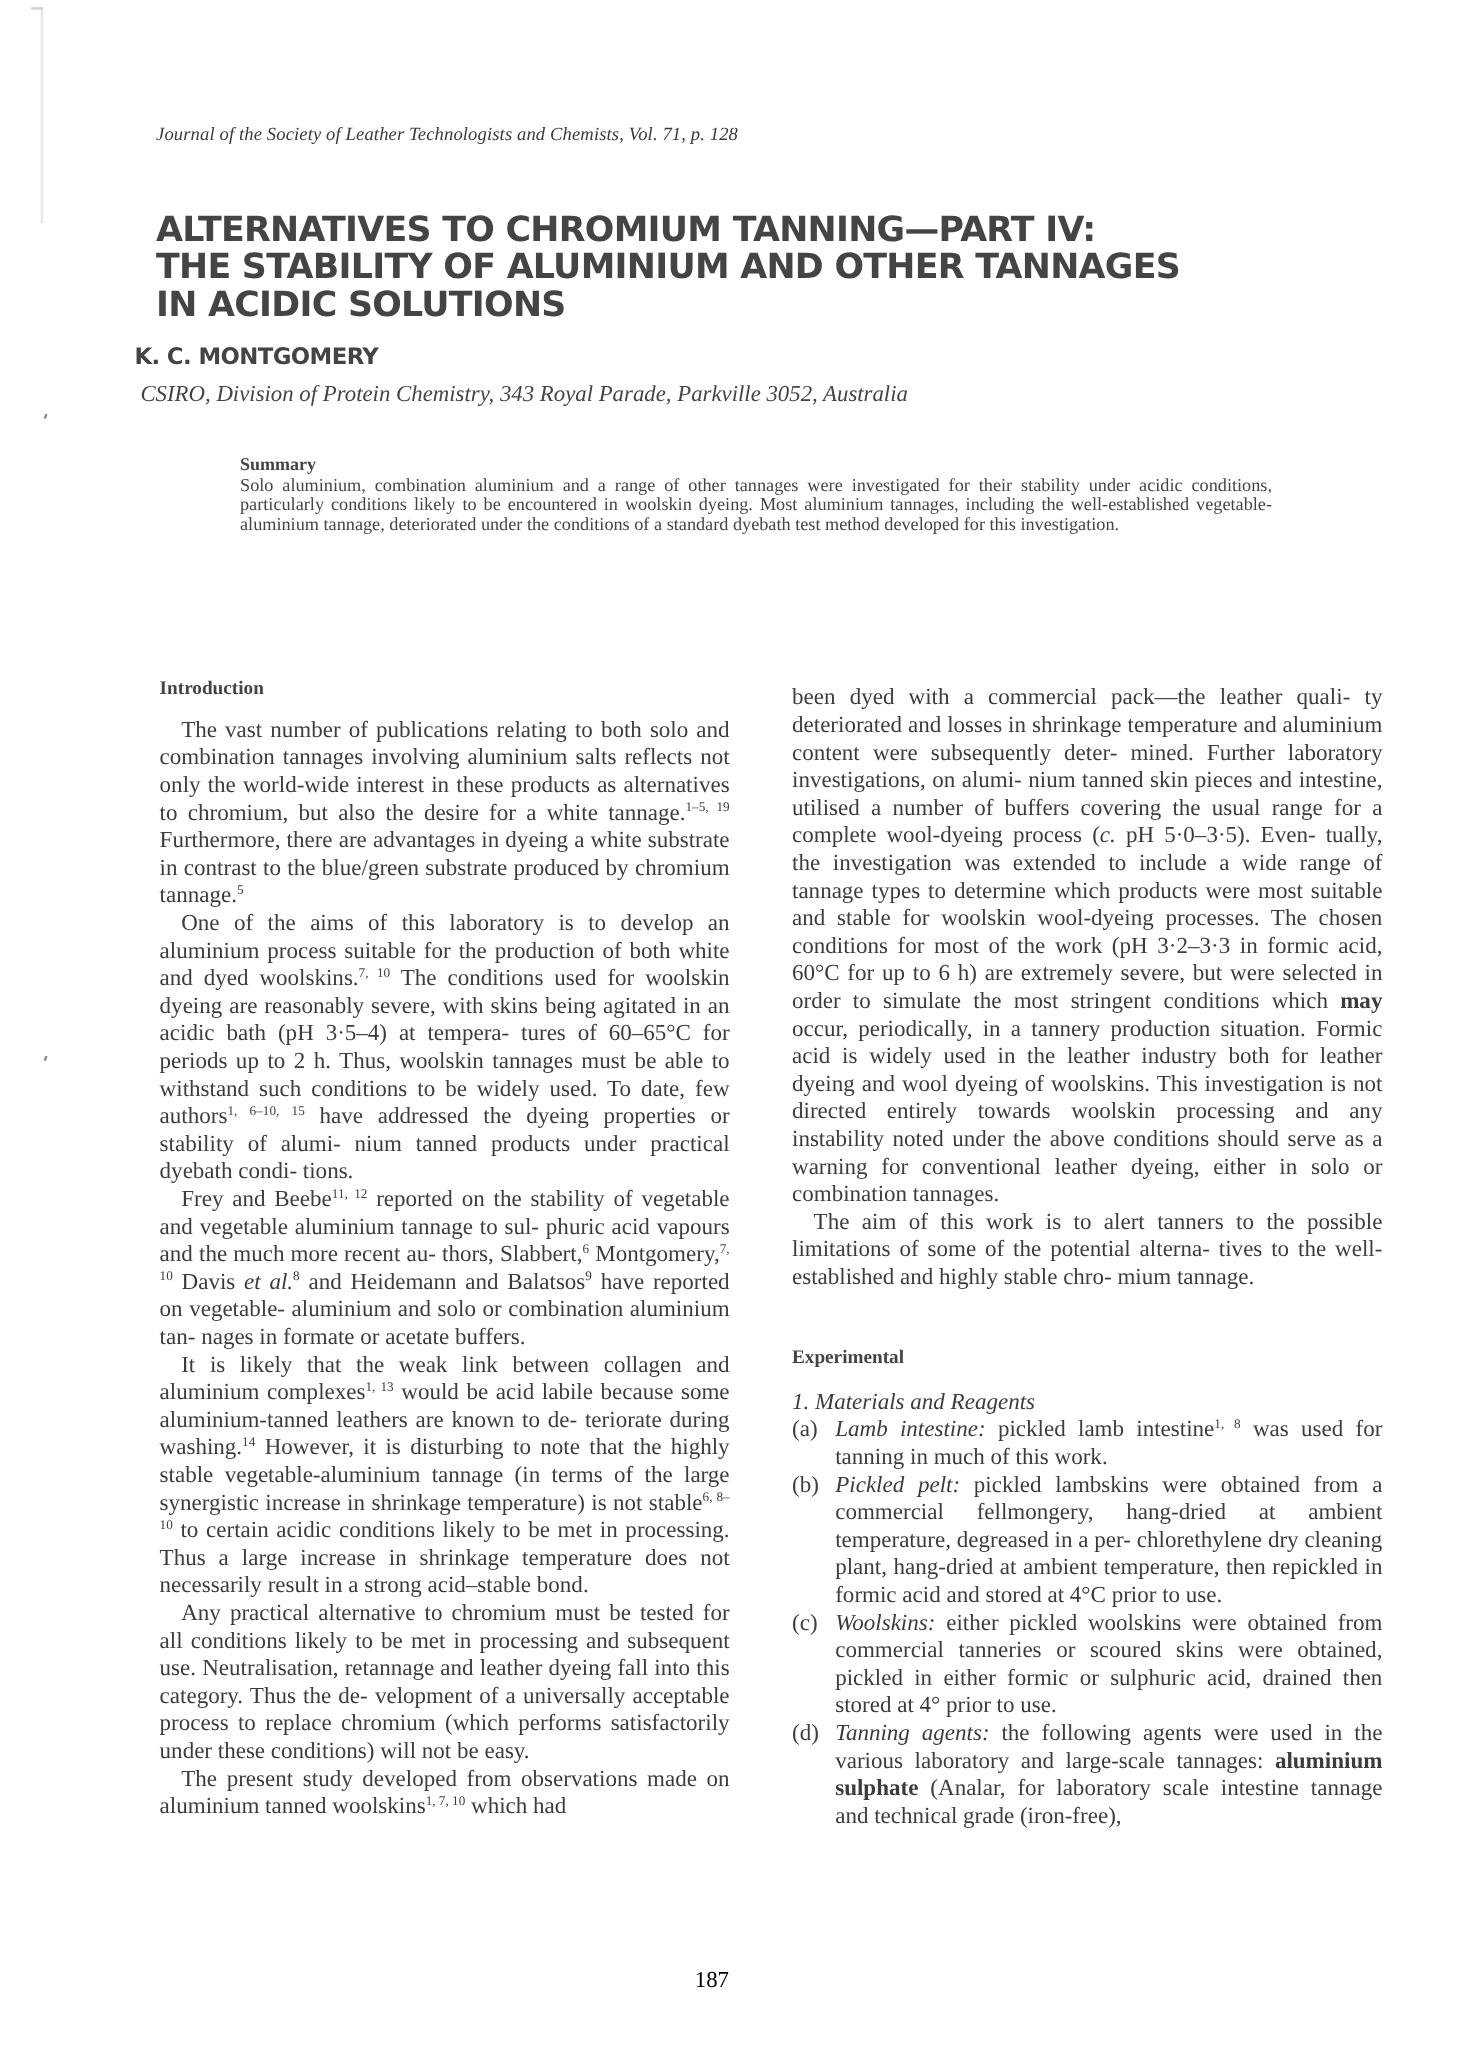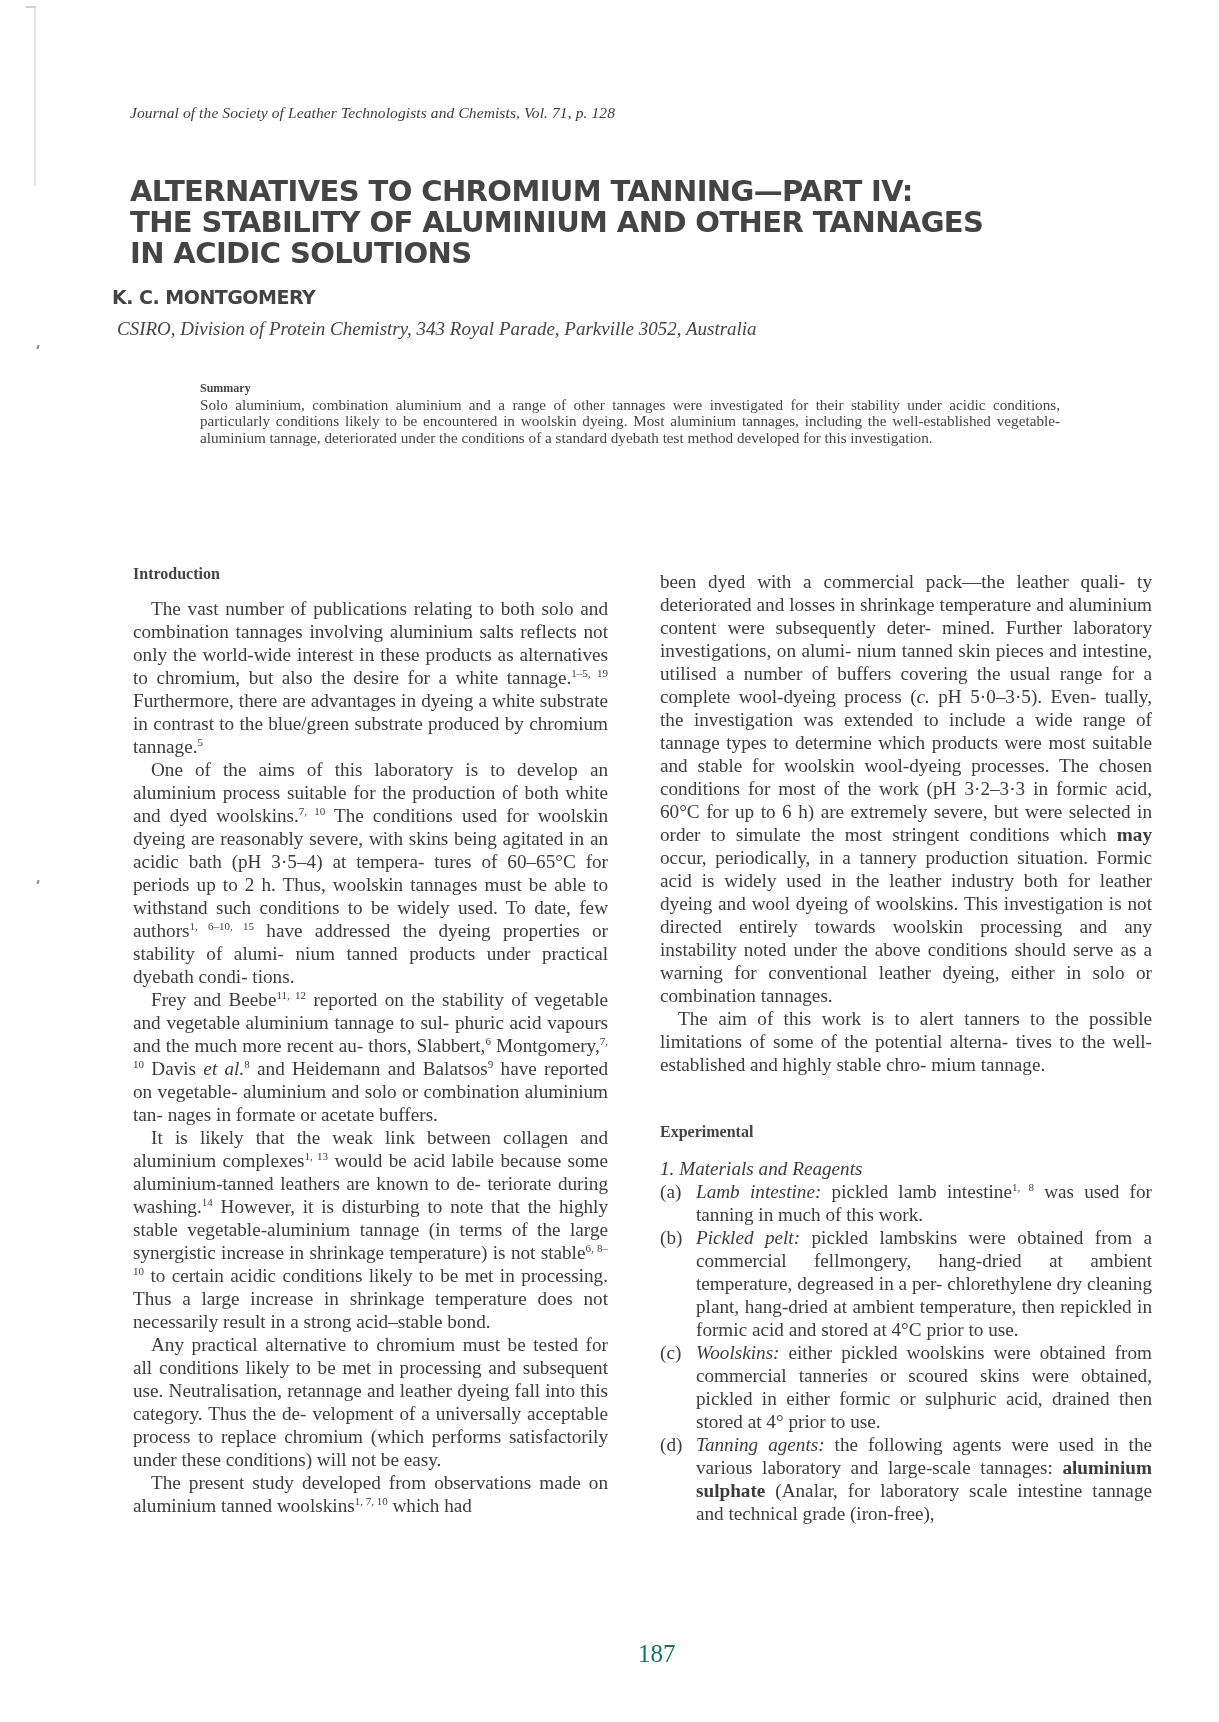--- a/index.html
+++ b/index.html
@@ -29,21 +29,21 @@
     font-weight: bold; font-size: 19px; color: #444; letter-spacing: -0.5px;
   }
   .affiliation {
     position: absolute; left: 117px; top: 318px;
     font-style: italic; font-size: 19px; color: #444;
   }
   .summary {
     position: absolute; left: 200px; top: 380px; width: 860px;
     font-size: 15.2px; line-height: 16.6px; color: #444; text-align: justify;
   }
-  .summary .sum-head { font-weight: bold; font-size: 12px; }
+  .summary .sum-head { font-weight: bold; font-size: 15px; }
 
   .col {
     position: absolute; top: 565px; width: 475px;
     font-size: 19.2px; line-height: 23px; color: #3c3c3c;
     text-align: justify; hyphens: manual;
   }
   .col.left { left: 133px; }
   .col.right { left: 660px; width: 492px; top: 570px; }
   .section-head {
     font-family: Liberation Serif, serif;
@@ -51,21 +51,21 @@
     position: absolute;
   }
   .col p { margin: 0; text-indent: 18px; }
   .col p.noindent { text-indent: 0; }
   sup { font-size: 11px; line-height: 0; vertical-align: 7px; }
   .sub-head { font-style: italic; margin-top: 0; }
   .list-item { display: flex; }
   .list-item .marker { width: 36px; flex: none; }
   .list-item .body { flex: 1; text-align: justify; }
   .page-number {
-    position: absolute; left: 638px; top: 1640px; font-size: 25px; color: #0f766e;
+    position: absolute; left: 579px; top: 1640px; font-size: 19px; color: #000000;
   }
 </style>
 </head>
 <body>
 
 <div class="scan-mark-top"></div>
 <div class="scan-mark-top-h"></div>
 <div class="speck" style="left:37px;top:345px;"></div>
 <div class="speck" style="left:37px;top:880px;"></div>
 

